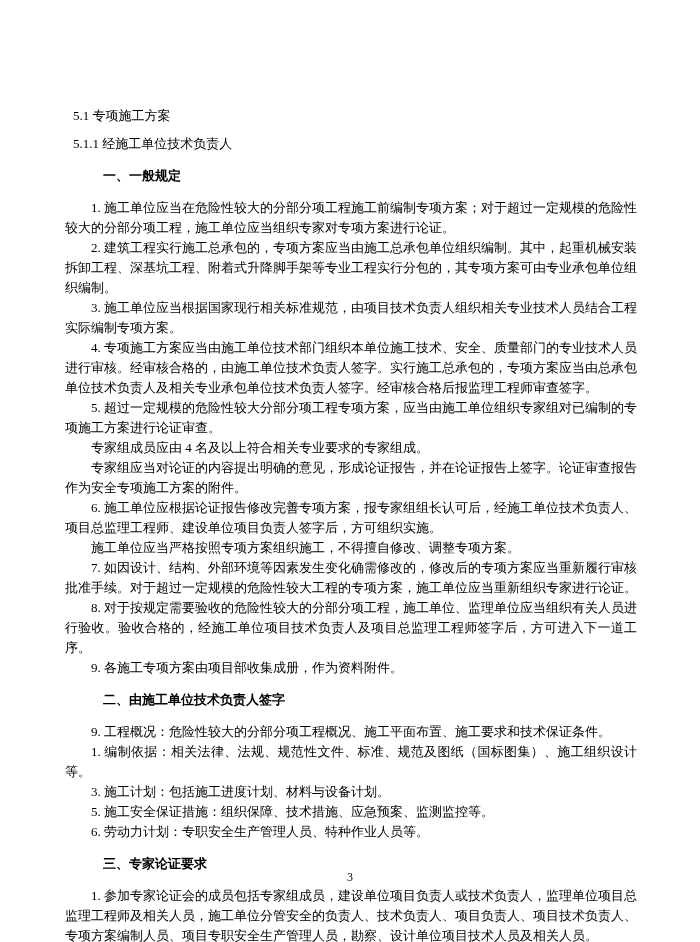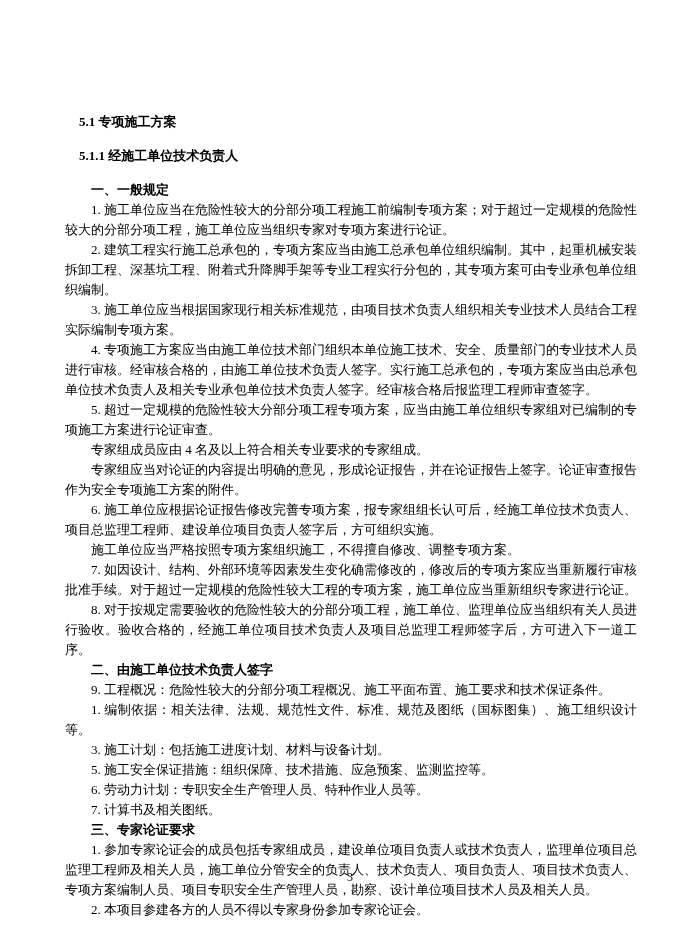--- a/index.html
+++ b/index.html
@@ -17,26 +17,26 @@
   }
   .page {
     position: absolute;
     top: 98px;
     left: 65px;
     width: 572px;
     font-size: 13px;
     line-height: 20px;
   }
   .h1 {
-    margin: 14px;
-    font-weight: bold;
+    margin: 8px;
+    font-weight: normal;
     font-size: 13px;
   }
   .hs {
-    margin: 0;
+    margin: 12px;
     font-weight: bold;
     font-size: 13px;
     text-indent: 2em;
   }
   .p {
     margin: 0;
     text-indent: 2em;
     text-align: justify;
   }
   .footer {
@@ -59,27 +59,27 @@
   <p class="p">2. 建筑工程实行施工总承包的，专项方案应当由施工总承包单位组织编制。其中，起重机械安装拆卸工程、深基坑工程、附着式升降脚手架等专业工程实行分包的，其专项方案可由专业承包单位组织编制。</p>
   <p class="p">3. 施工单位应当根据国家现行相关标准规范，由项目技术负责人组织相关专业技术人员结合工程实际编制专项方案。</p>
   <p class="p">4. 专项施工方案应当由施工单位技术部门组织本单位施工技术、安全、质量部门的专业技术人员进行审核。经审核合格的，由施工单位技术负责人签字。实行施工总承包的，专项方案应当由总承包单位技术负责人及相关专业承包单位技术负责人签字。经审核合格后报监理工程师审查签字。</p>
   <p class="p">5. 超过一定规模的危险性较大分部分项工程专项方案，应当由施工单位组织专家组对已编制的专项施工方案进行论证审查。</p>
   <p class="p">专家组成员应由 4 名及以上符合相关专业要求的专家组成。</p>
   <p class="p">专家组应当对论证的内容提出明确的意见，形成论证报告，并在论证报告上签字。论证审查报告作为安全专项施工方案的附件。</p>
   <p class="p">6. 施工单位应根据论证报告修改完善专项方案，报专家组组长认可后，经施工单位技术负责人、项目总监理工程师、建设单位项目负责人签字后，方可组织实施。</p>
   <p class="p">施工单位应当严格按照专项方案组织施工，不得擅自修改、调整专项方案。</p>
   <p class="p">7. 如因设计、结构、外部环境等因素发生变化确需修改的，修改后的专项方案应当重新履行审核批准手续。对于超过一定规模的危险性较大工程的专项方案，施工单位应当重新组织专家进行论证。</p>
   <p class="p">8. 对于按规定需要验收的危险性较大的分部分项工程，施工单位、监理单位应当组织有关人员进行验收。验收合格的，经施工单位项目技术负责人及项目总监理工程师签字后，方可进入下一道工序。</p>
+  <p class="p">9. 各施工专项方案由项目部收集成册，作为资料附件。</p>
   <p class="hs">二、由施工单位技术负责人签字</p>
   <p class="p">9. 工程概况：危险性较大的分部分项工程概况、施工平面布置、施工要求和技术保证条件。</p>
   <p class="p">1. 编制依据：相关法律、法规、规范性文件、标准、规范及图纸（国标图集）、施工组织设计等。</p>
   <p class="p">3. 施工计划：包括施工进度计划、材料与设备计划。</p>
   <p class="p">5. 施工安全保证措施：组织保障、技术措施、应急预案、监测监控等。</p>
   <p class="p">6. 劳动力计划：专职安全生产管理人员、特种作业人员等。</p>
-  <p class="p">7. 计算书及相关图纸。</p>
   <p class="hs">三、专家论证要求</p>
   <p class="p">1. 参加专家论证会的成员包括专家组成员，建设单位项目负责人或技术负责人，监理单位项目总监理工程师及相关人员，施工单位分管安全的负责人、技术负责人、项目负责人、项目技术负责人、专项方案编制人员、项目专职安全生产管理人员，勘察、设计单位项目技术人员及相关人员。</p>
   <p class="p">2. 本项目参建各方的人员不得以专家身份参加专家论证会。</p>
 </div>
 
 <div class="footer">
   <span>3</span>
 </div>
 
 </body></html>

